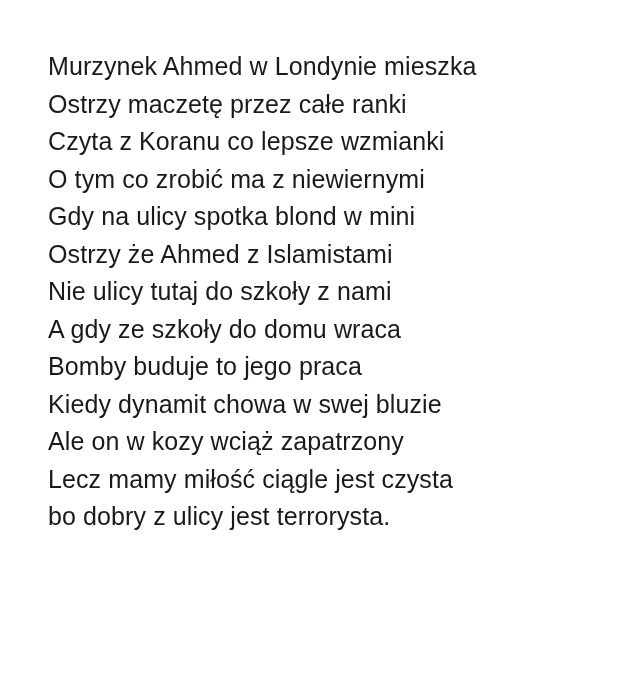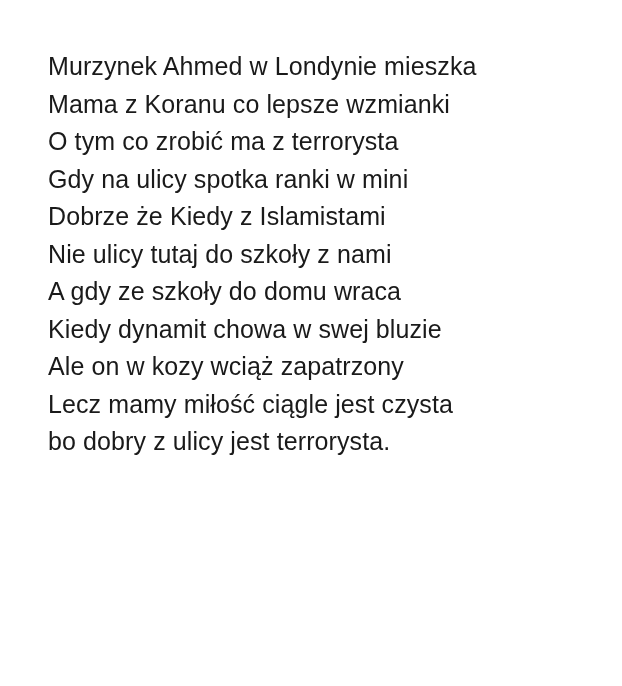--- a/index.html
+++ b/index.html
@@ -31,24 +31,26 @@
     display: block;
     height: 37.5px;
   }
 </style>
 </head>
 <body>
 
 <div id="poem-page">
   <div id="poem-body">
     <span class="poem-line">Murzynek Ahmed w Londynie mieszka</span>
-    <span class="poem-line">Mama z Koranu co lepsze wzmianki</span>
-    <span class="poem-line">O tym co zrobić ma z terrorysta</span>
-    <span class="poem-line">Gdy na ulicy spotka ranki w mini</span>
-    <span class="poem-line">Dobrze że Kiedy z Islamistami</span>
+    <span class="poem-line">Ostrzy maczetę przez całe ranki</span>
+    <span class="poem-line">Czyta z Koranu co lepsze wzmianki</span>
+    <span class="poem-line">O tym co zrobić ma z niewiernymi</span>
+    <span class="poem-line">Gdy na ulicy spotka blond w mini</span>
+    <span class="poem-line">Ostrzy że Ahmed z Islamistami</span>
     <span class="poem-line">Nie ulicy tutaj do szkoły z nami</span>
     <span class="poem-line">A gdy ze szkoły do domu wraca</span>
+    <span class="poem-line">Bomby buduje to jego praca</span>
     <span class="poem-line">Kiedy dynamit chowa w swej bluzie</span>
     <span class="poem-line">Ale on w kozy wciąż zapatrzony</span>
     <span class="poem-line">Lecz mamy miłość ciągle jest czysta</span>
     <span class="poem-line">bo dobry z ulicy jest terrorysta.</span>
   </div>
 </div>
 
 </body></html>

